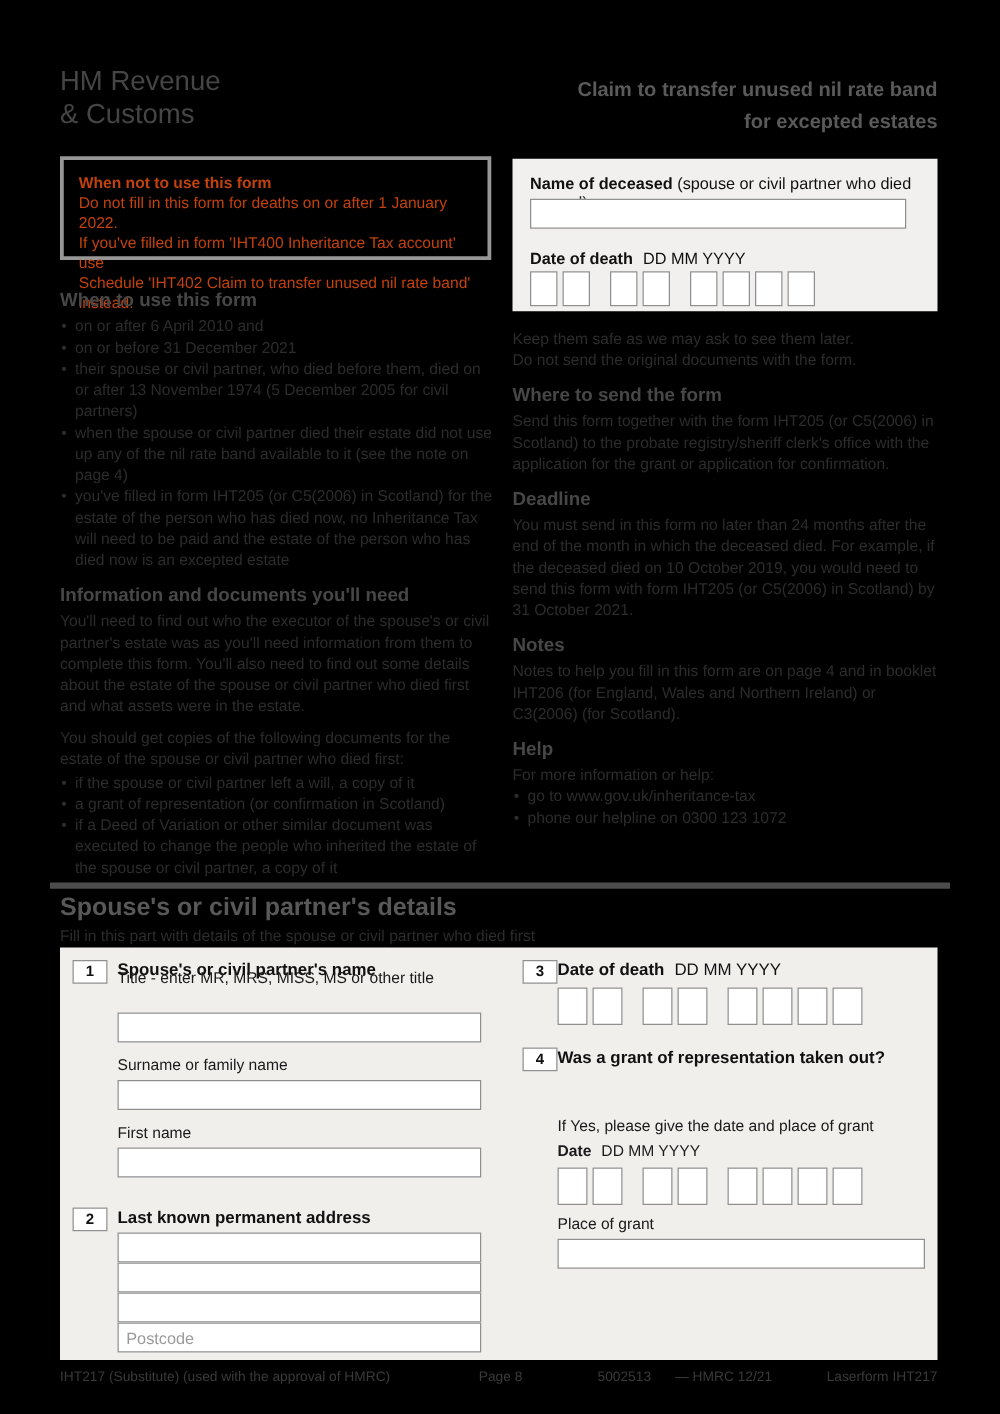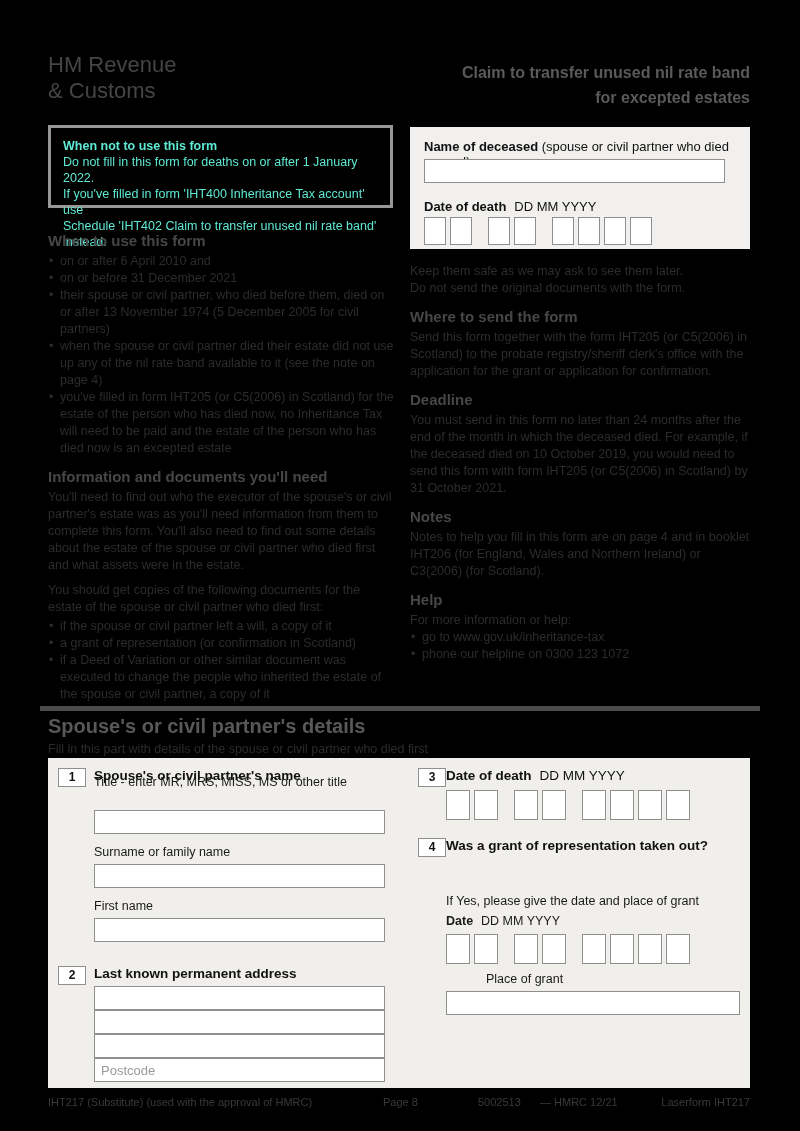--- a/index.html
+++ b/index.html
@@ -7,21 +7,21 @@
         font-family:"Liberation Sans",sans-serif;}
 
   
   .logo{position:absolute;left:48px;top:52px;font-size:22px;font-weight:400;
         color:#454545;line-height:26px;}
   .doc-title{position:absolute;right:50px;top:60px;width:420px;text-align:right;
         font-size:16px;font-weight:bold;color:#5a5a5a;line-height:25px;}
 
   
   .warnbox{position:absolute;left:48px;top:125px;width:315px;height:57px;
-        border:3px solid #979797;padding:10px 12px;color:#5eead4;
+        border:3px solid #979797;padding:10px 12px;color:#c2410c;
         font-size:12.5px;line-height:16px;}
   .warnbox .wh{font-weight:bold;}
 
   
   .col{position:absolute;font-size:12.5px;line-height:17px;color:#2c2c2c;}
   #leftcol{left:48px;top:231px;width:347px;}
   #rightcol{left:410px;top:263px;width:342px;}
   .h3{font-size:15px;font-weight:bold;color:#474747;margin:10px 0 3px 0;line-height:19px;}
   .h3.first{margin-top:0;}
   .para{margin:0 0 8px 0;}
@@ -189,21 +189,21 @@
       <div class="pdbox"></div>
       <div class="gsp"></div>
       <div class="pdbox"></div>
       <div class="pdbox"></div>
       <div class="gsp"></div>
       <div class="pdbox"></div>
       <div class="pdbox"></div>
       <div class="pdbox"></div>
       <div class="pdbox"></div>
     </div>
-    <div class="slbl" style="left:398px;top:214px;margin-left:40px;">Place of grant</div>
+    <div class="slbl" style="left:398px;top:214px;">Place of grant</div>
     <input class="txtin" type="text" style="left: 398px; top: 233px; width: 280px;" value="">
   </div>
 
   <div class="footer">
     <span class="f-left">IHT217 (Substitute) (used with the approval of HMRC)</span>
     <span class="f-page">Page 8</span>
     <span class="f-code">5002513</span>
     <span class="f-ver">— HMRC 12/21</span>
     <span class="f-right">Laserform IHT217</span>
   </div>

